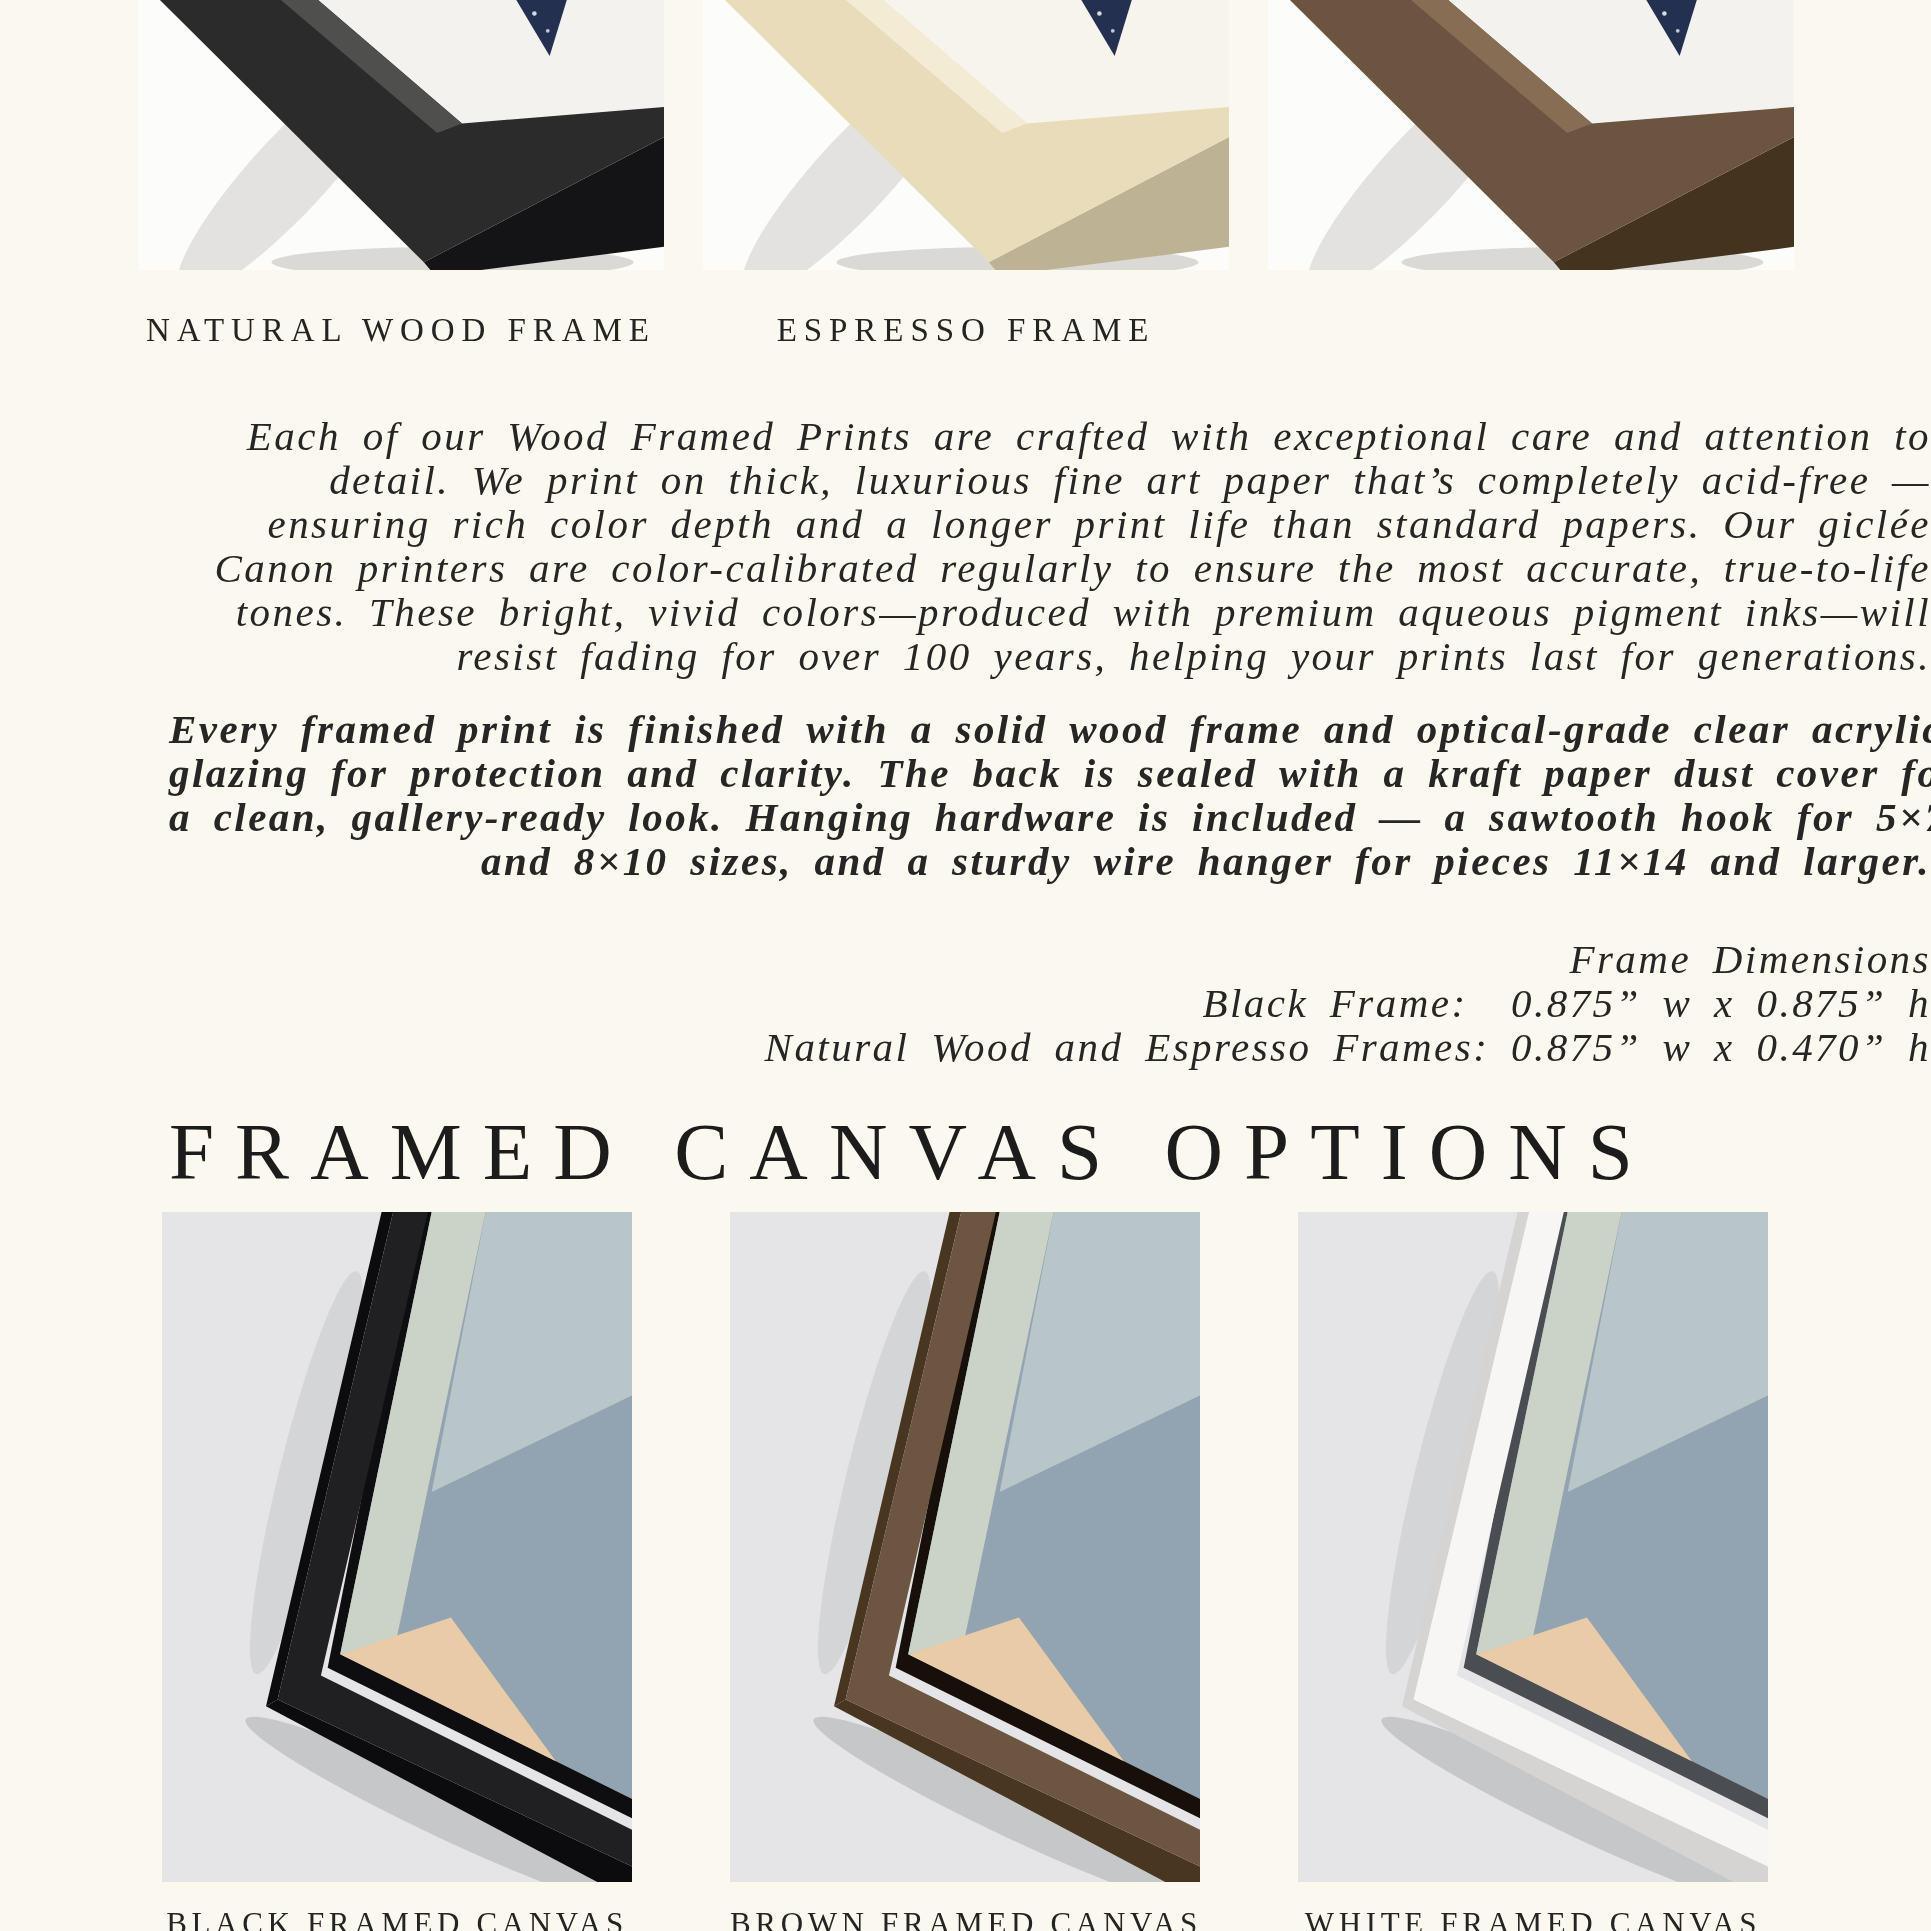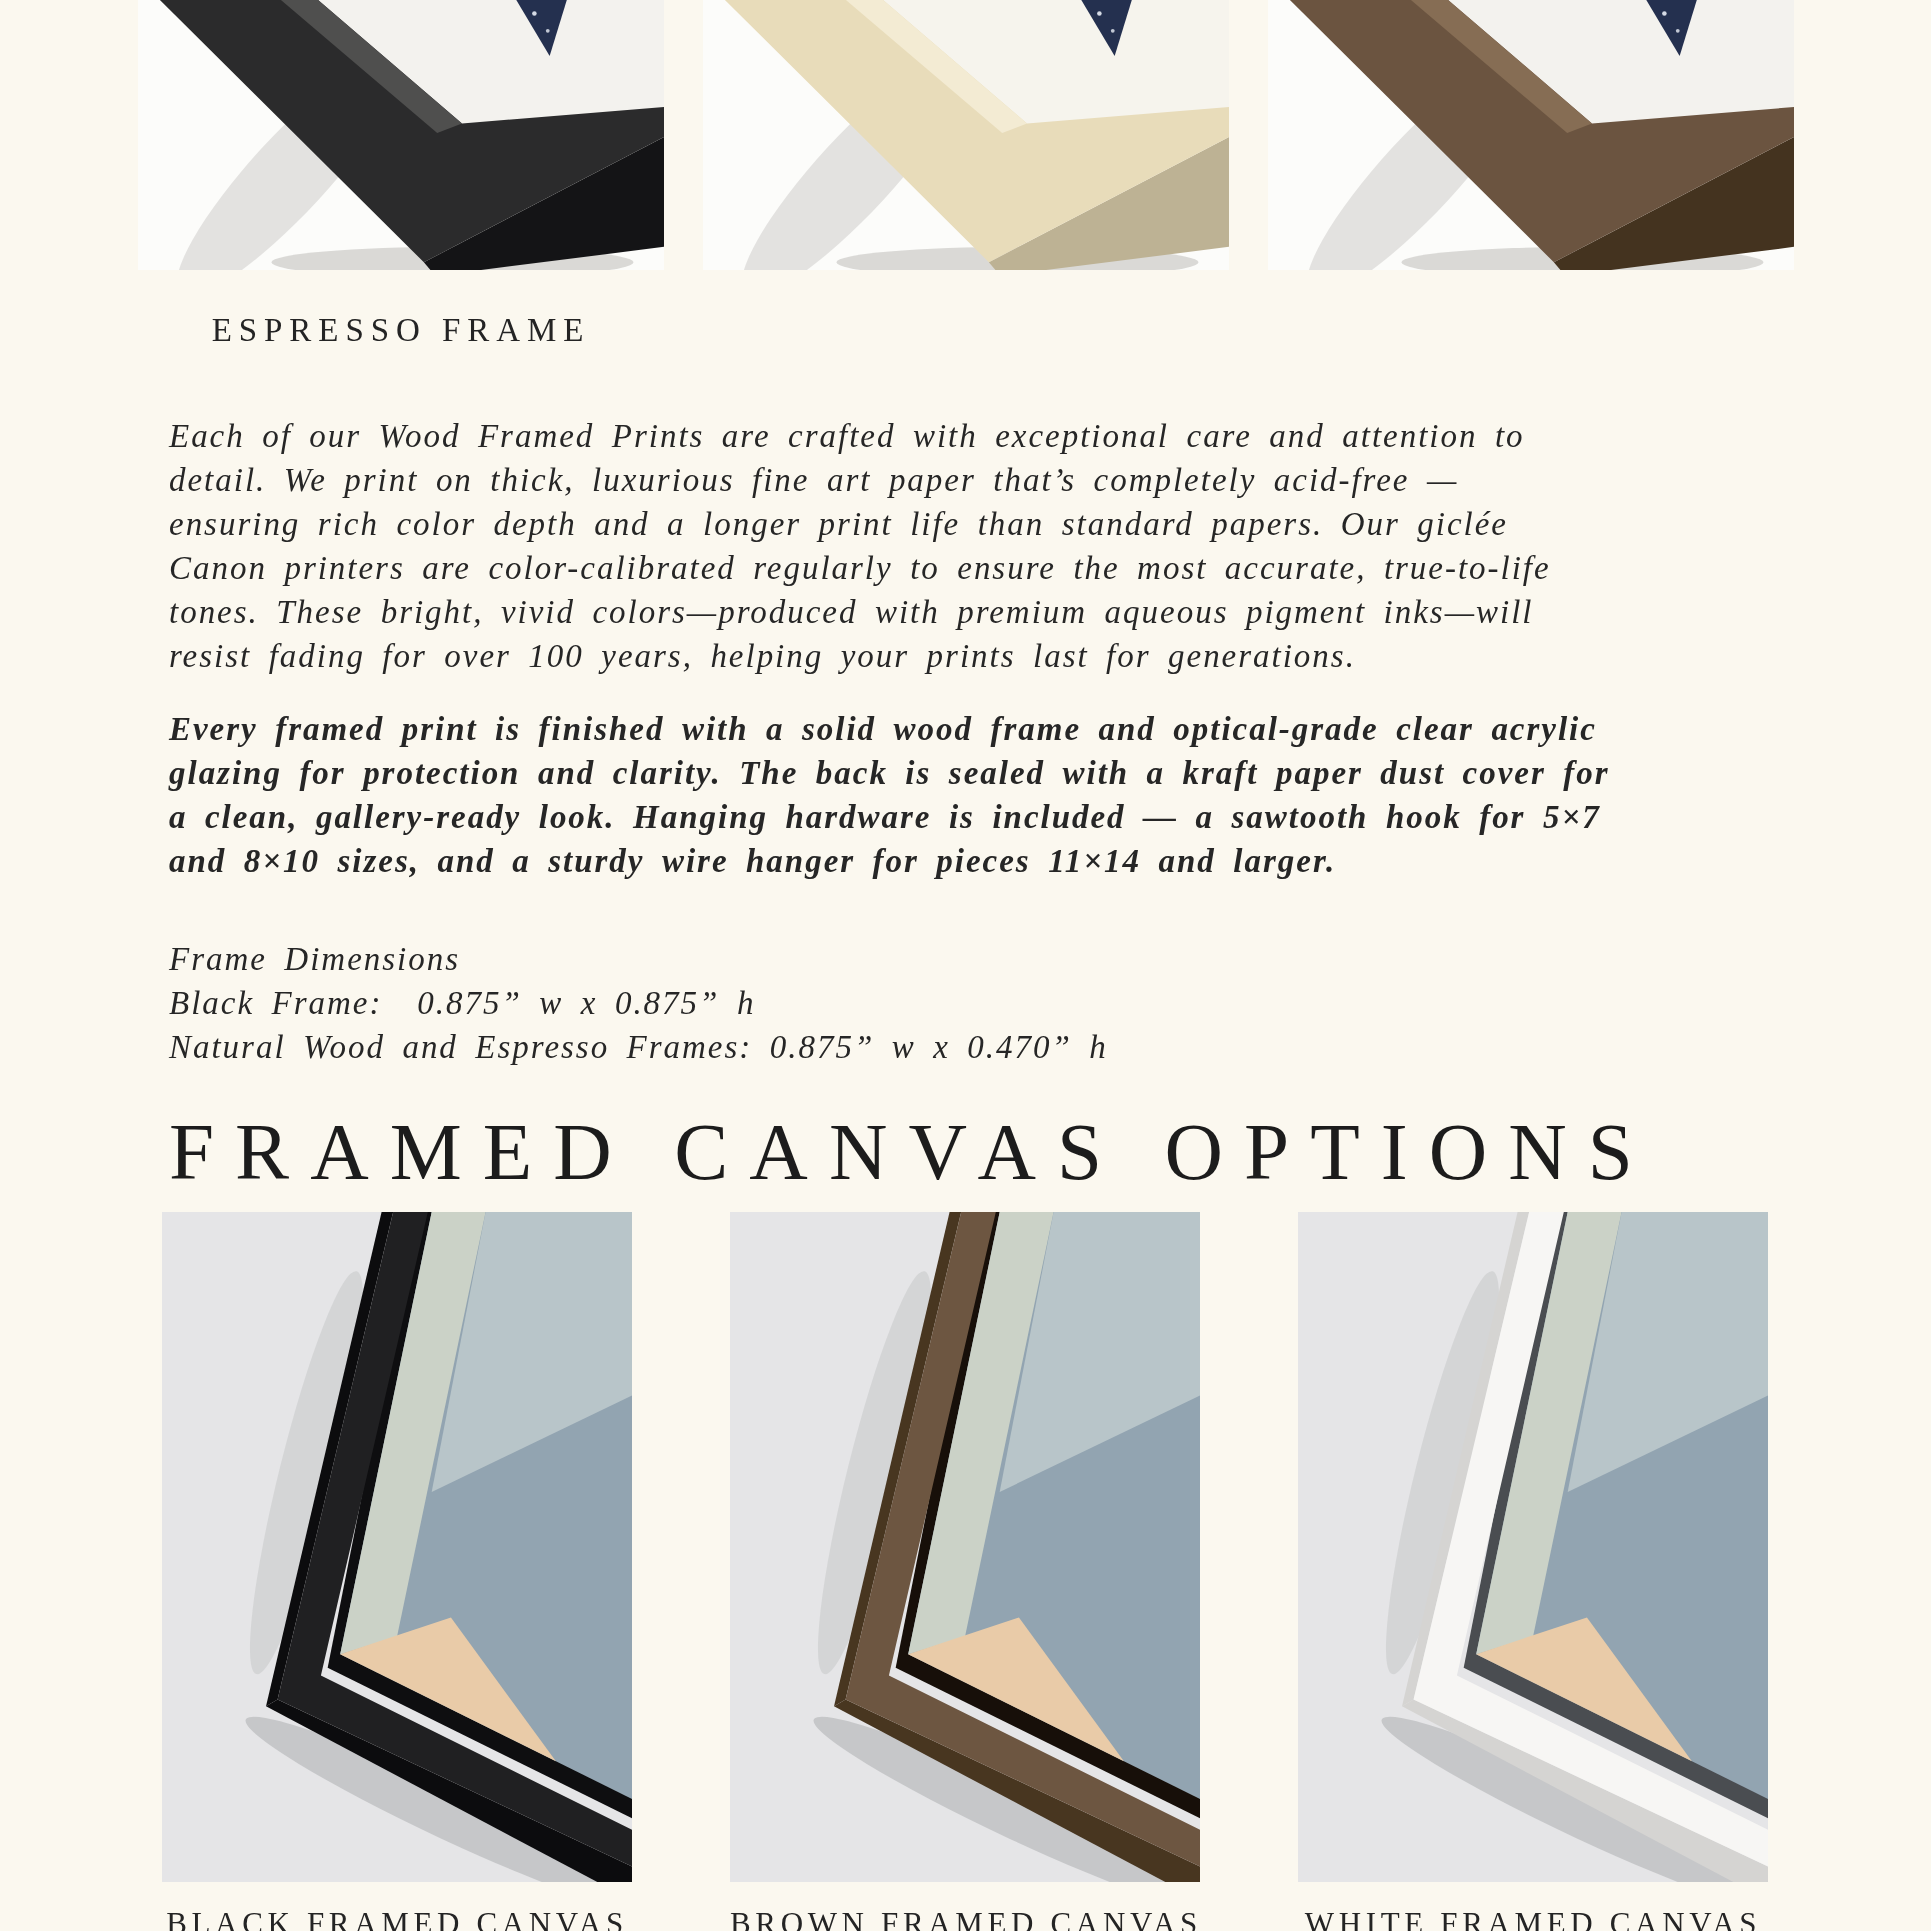--- a/index.html
+++ b/index.html
@@ -29,26 +29,27 @@
     font-size: 33px; line-height: 39px;
     letter-spacing: 0.21em;
     color: #242424;
     white-space: nowrap;
   }
 
   
   .copy {
     margin-left: 169px;
     font-style: italic;
-    font-size: 33px;
+    font-size: 41px;
     line-height: 44px;
     color: #262626;
     letter-spacing: 0.06em;
     word-spacing: 0.22em;
     white-space: pre;
+    text-align: right;
   }
   .copy.p1 { margin-top: 64px; }
   .copy.p2 { margin-top: 29px; font-weight: bold; }
   .copy.dims { margin-top: 54px; }
 
   
   .canvas-heading {
     margin: 33px 0 0 169px;
     font-size: 81px;
     font-weight: 400;
@@ -122,20 +123,21 @@
       <circle cx="416" cy="14" r="2.4" fill="#e9edf5" opacity="0.9"></circle>
       <circle cx="430" cy="32" r="2" fill="#e9edf5" opacity="0.8"></circle>
       <polygon points="300,272 552,142 552,256 312,286" fill="#44331f"></polygon>
       <polygon points="23,0 189,0 340,128 552,111 552,142 300,272" fill="#6b5440"></polygon>
       <polygon points="150,0 189,0 340,128 314,138" fill="#866d54"></polygon>
     </svg>
   </figure>
 </div>
 
 <div class="top-labels">
+  <div class="lbl">NATURAL WOOD FRAME</div>
   <div class="lbl">ESPRESSO FRAME</div>
 </div>
 
 <div class="copy p1">Each of our Wood Framed Prints are crafted with exceptional care and attention to
 detail. We print on thick, luxurious fine art paper that’s completely acid-free —
 ensuring rich color depth and a longer print life than standard papers. Our giclée
 Canon printers are color-calibrated regularly to ensure the most accurate, true-to-life
 tones. These bright, vivid colors—produced with premium aqueous pigment inks—will
 resist fading for over 100 years, helping your prints last for generations.</div>
 <div class="copy p2">Every framed print is finished with a solid wood frame and optical-grade clear acrylic

